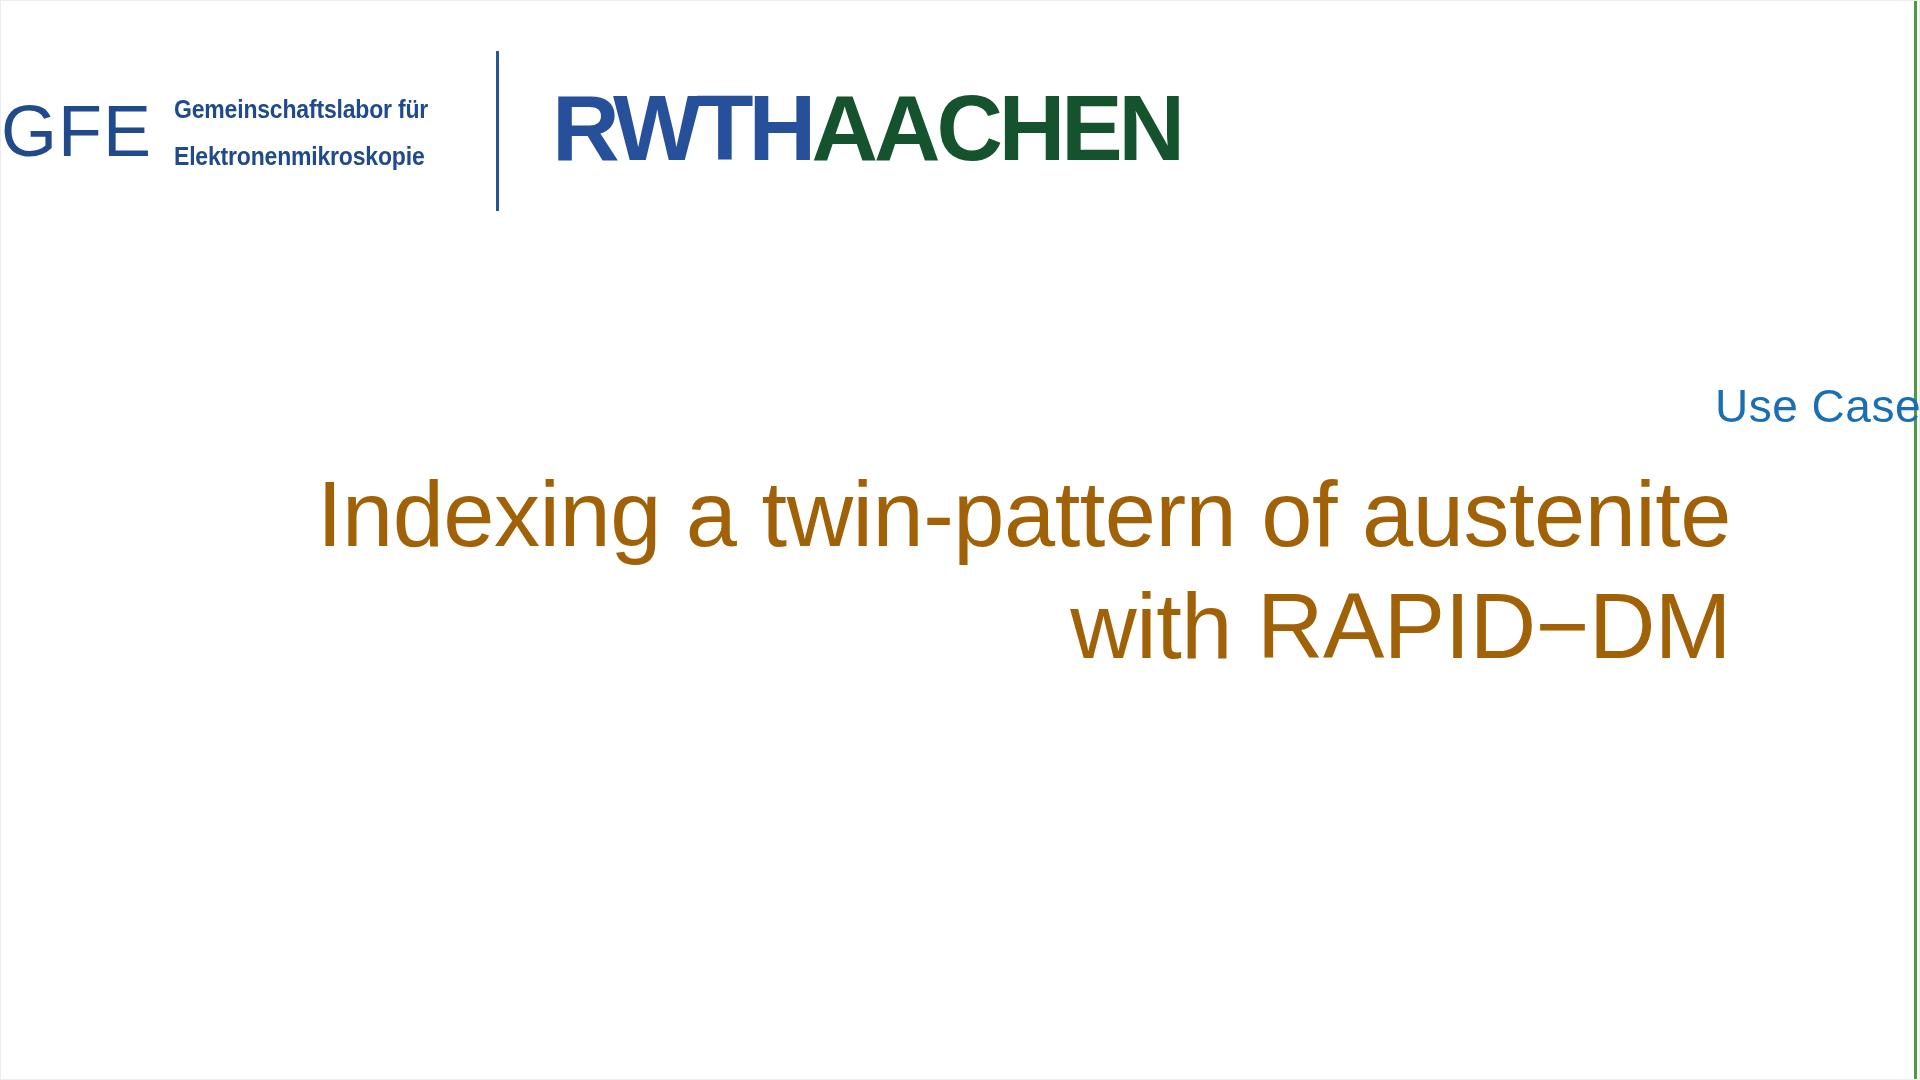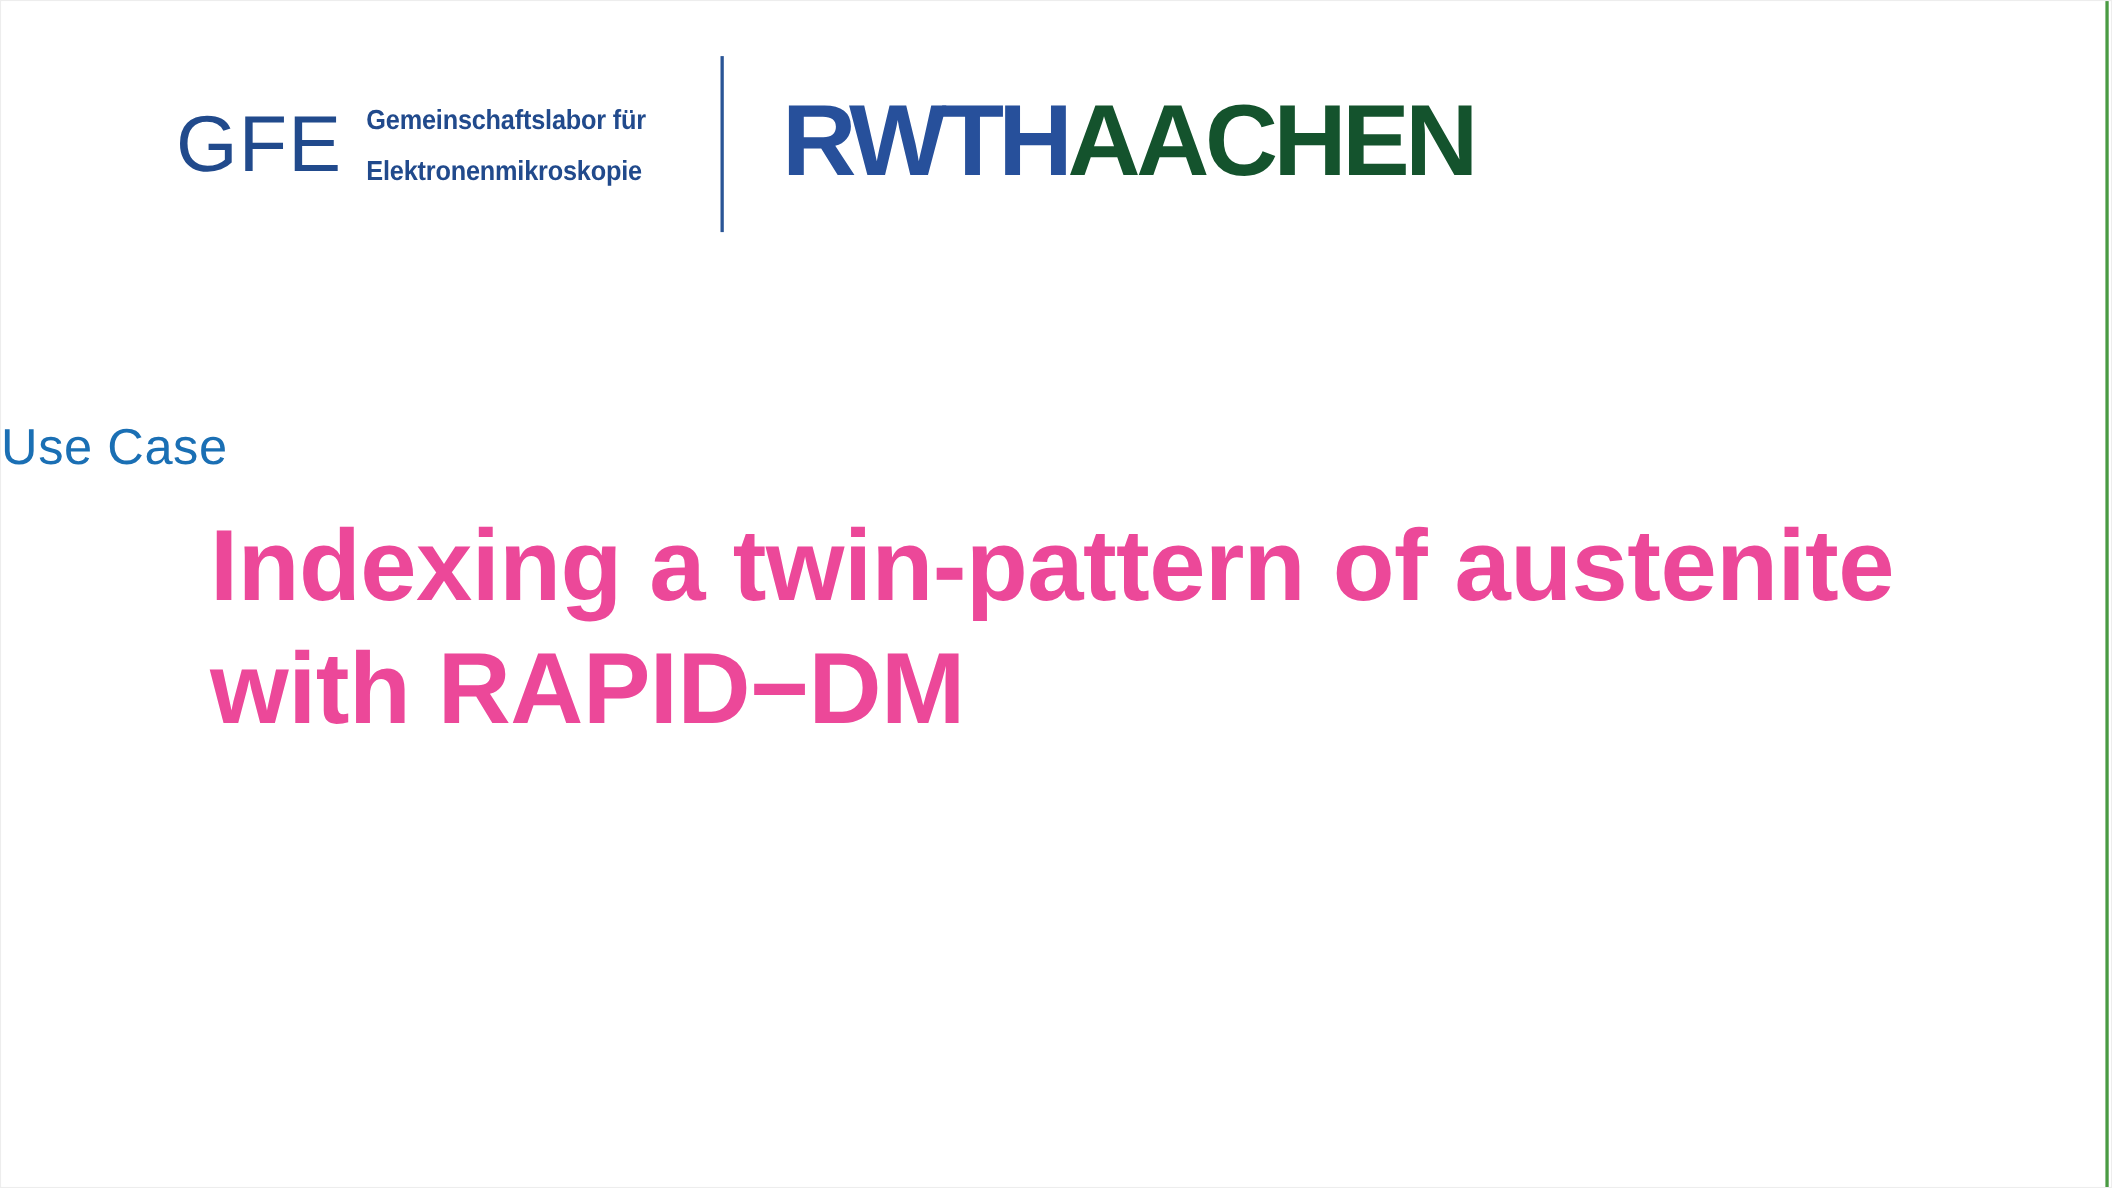--- a/index.html
+++ b/index.html
@@ -36,21 +36,21 @@
 
   
   .logo-band {
     position: absolute;
     top: 0;
     left: 0;
     width: 1558px;
     height: 230px;
     display: flex;
     align-items: center;
-    justify-content: center;
+    justify-content: flex-start;
     padding-right: 60px;
     box-sizing: border-box;
   }
 
   
   .gfe-logo {
     display: flex;
     align-items: center;
     gap: 22px;
     margin-right: 46px;
@@ -131,36 +131,36 @@
     margin-top: -14px;
     white-space: nowrap;
   }
 
   
   .title-block {
     position: absolute;
     top: 380px;
     left: 0;
     width: 1920px;
-    text-align: left;
+    text-align: right;
   }
   .eyebrow {
     font-family: "Liberation Sans", sans-serif;
     font-size: 46px;
     font-weight: 400;
     color: #1a6fb4;
     letter-spacing: 0.5px;
     line-height: 1.1;
     margin-bottom: 26px;
   }
   .main-title {
     font-family: "Liberation Sans", sans-serif;
     font-size: 92px;
-    font-weight: 700;
-    color: #ec4899;
+    font-weight: 400;
+    color: #a16207;
     line-height: 1.22;
     letter-spacing: -0.5px;
     max-width: 1540px;
     margin: 0 auto;
   }
 </style>
 </head>
 <body>
 
 <div class="slide">

